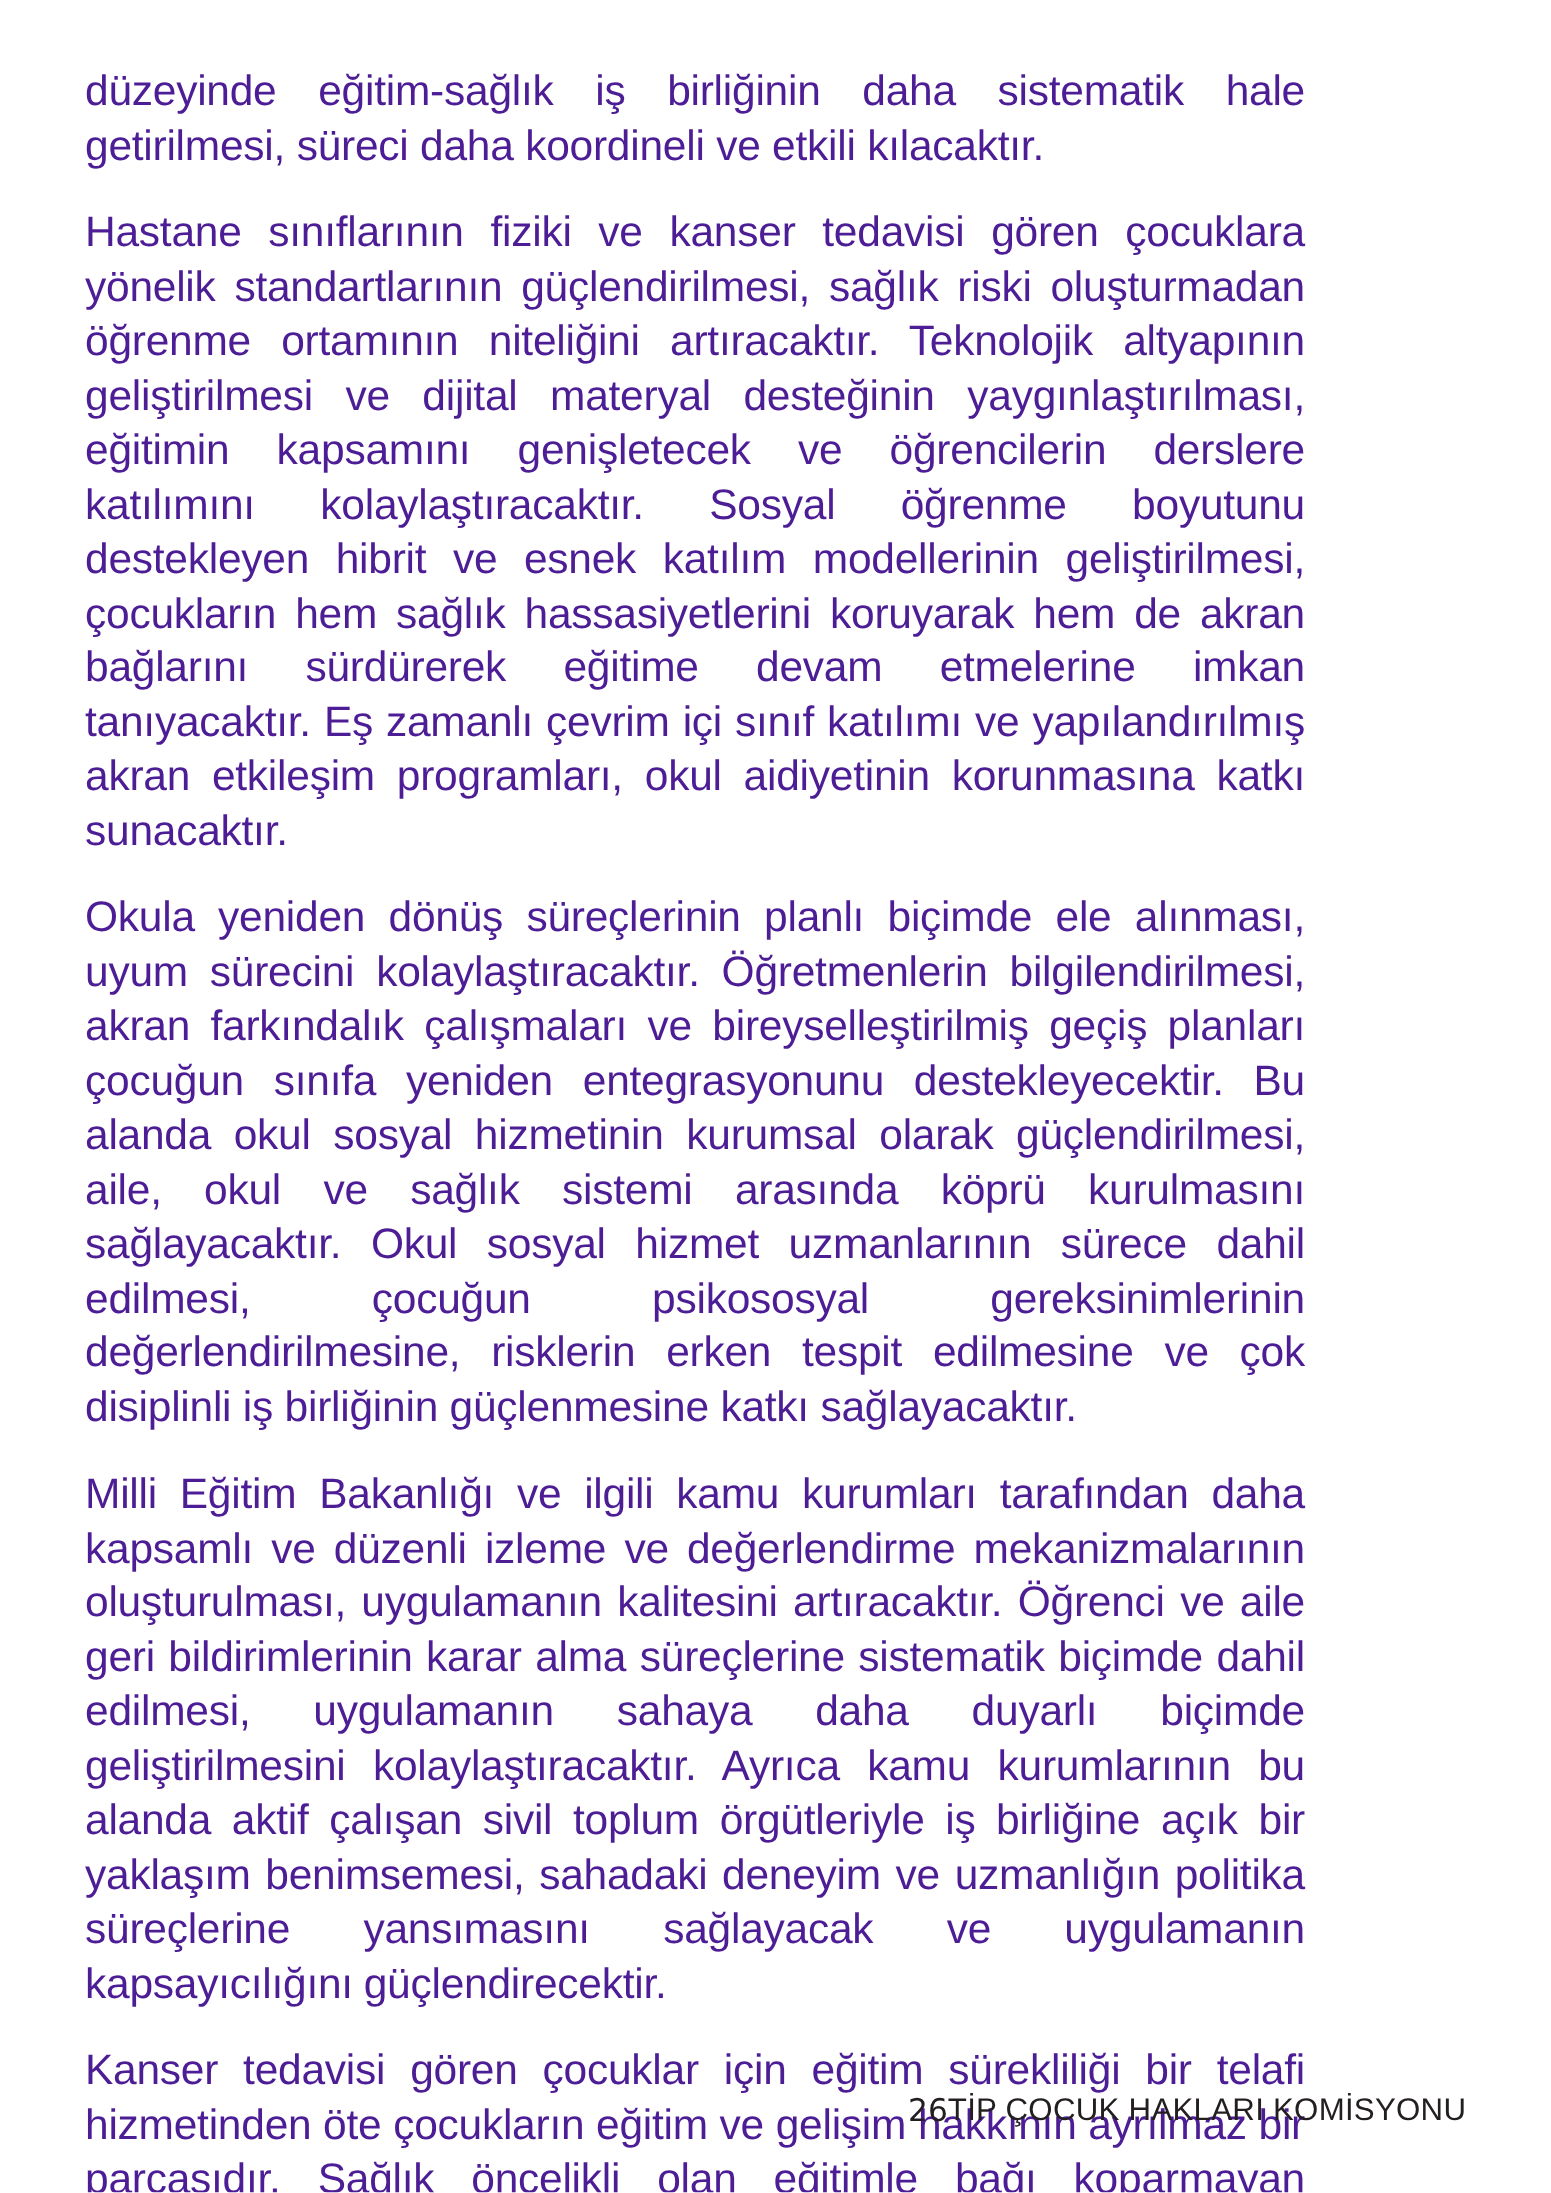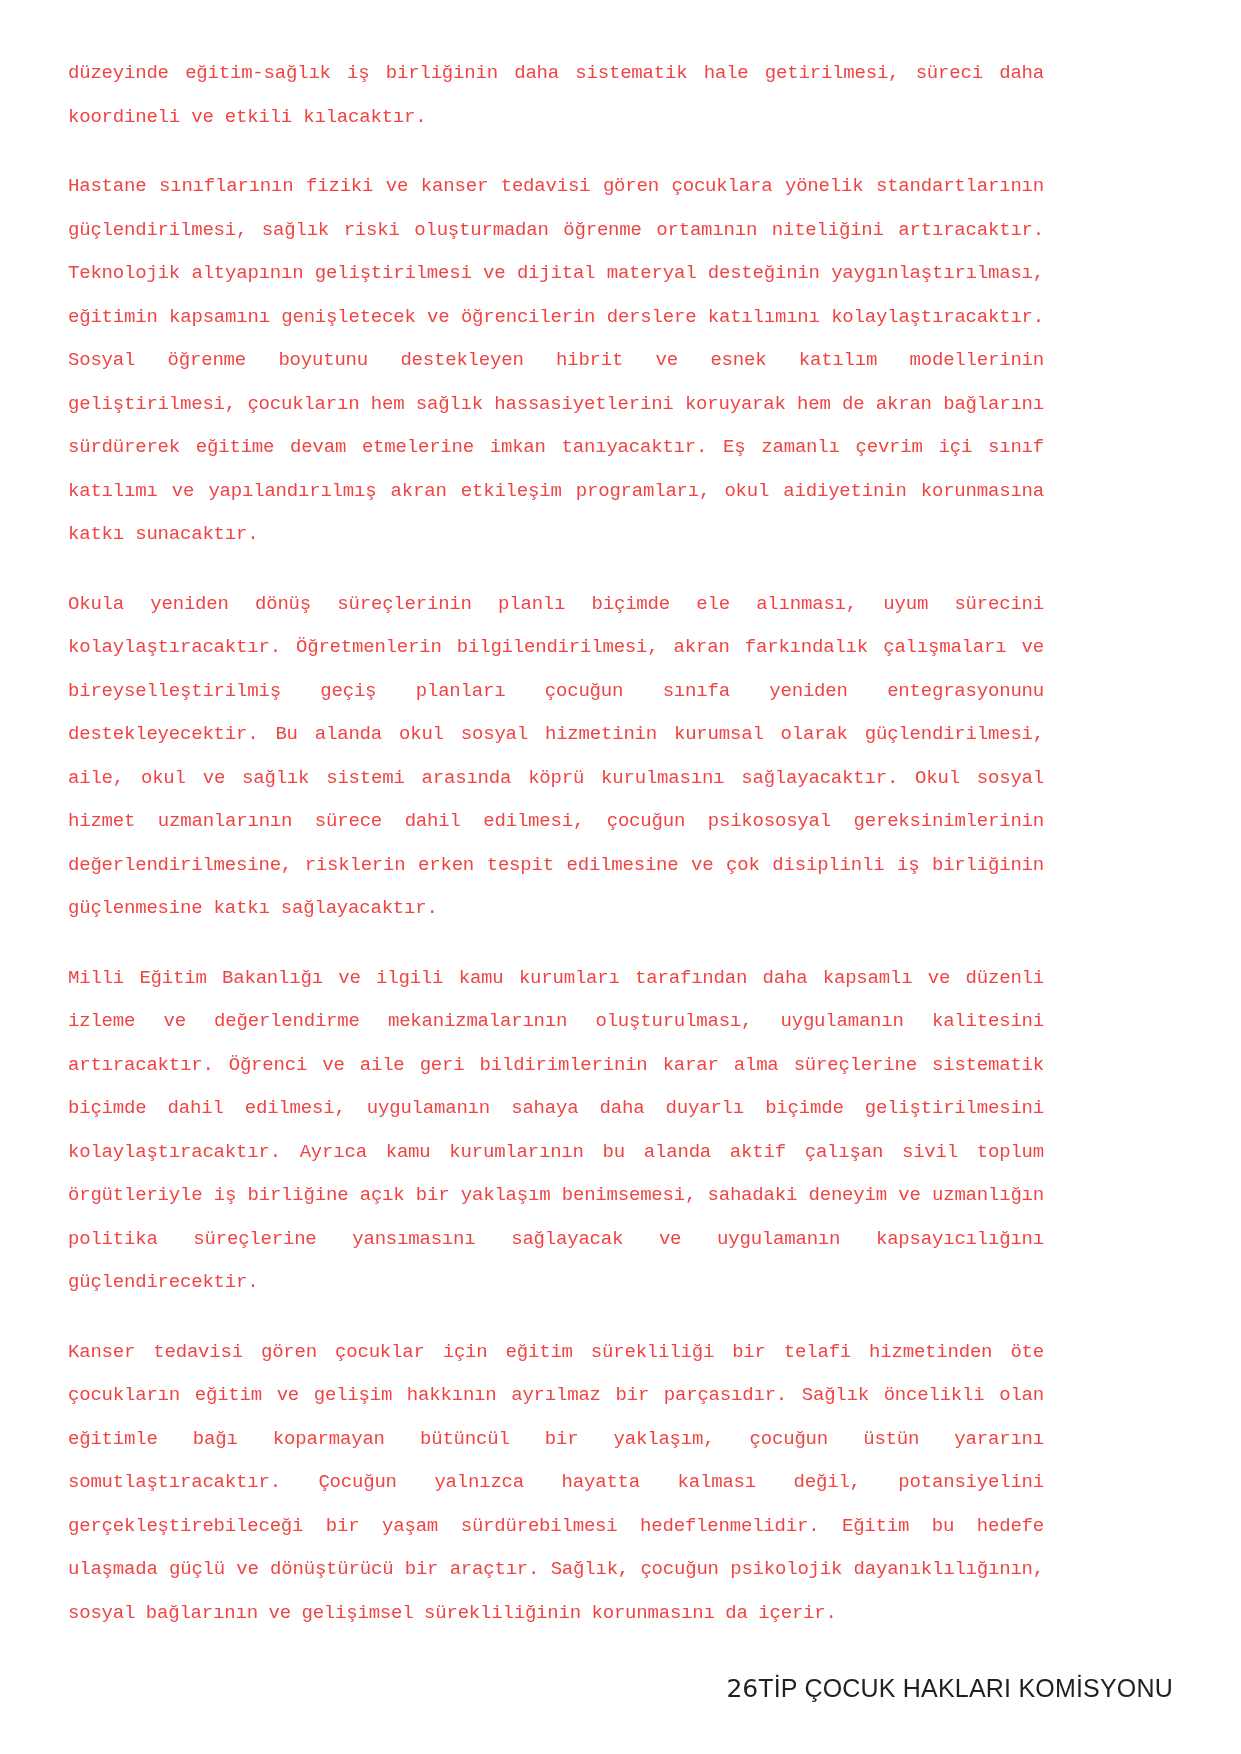--- a/index.html
+++ b/index.html
@@ -19,24 +19,24 @@
     font-family: "DejaVu Sans", "Liberation Sans", sans-serif;
   }
   .content {
     position: absolute;
     left: 68px;
     top: 52px;
     width: 976px;
   }
   .para {
     margin: 0 0 26px 0;
-    font-family: Liberation Mono, monospace;
-    font-size: 19px;
+    font-family: Liberation Sans, sans-serif;
+    font-size: 34px;
     line-height: 43.5px;
-    color: #ef4444;
+    color: #4c1d95;
     text-align: justify;
     text-justify: inter-word;
     letter-spacing: -0.2px;
     word-spacing: 0px;
     -webkit-hyphens: none;
     hyphens: none;
   }
   .para:last-child {
     margin-bottom: 0;
   }

